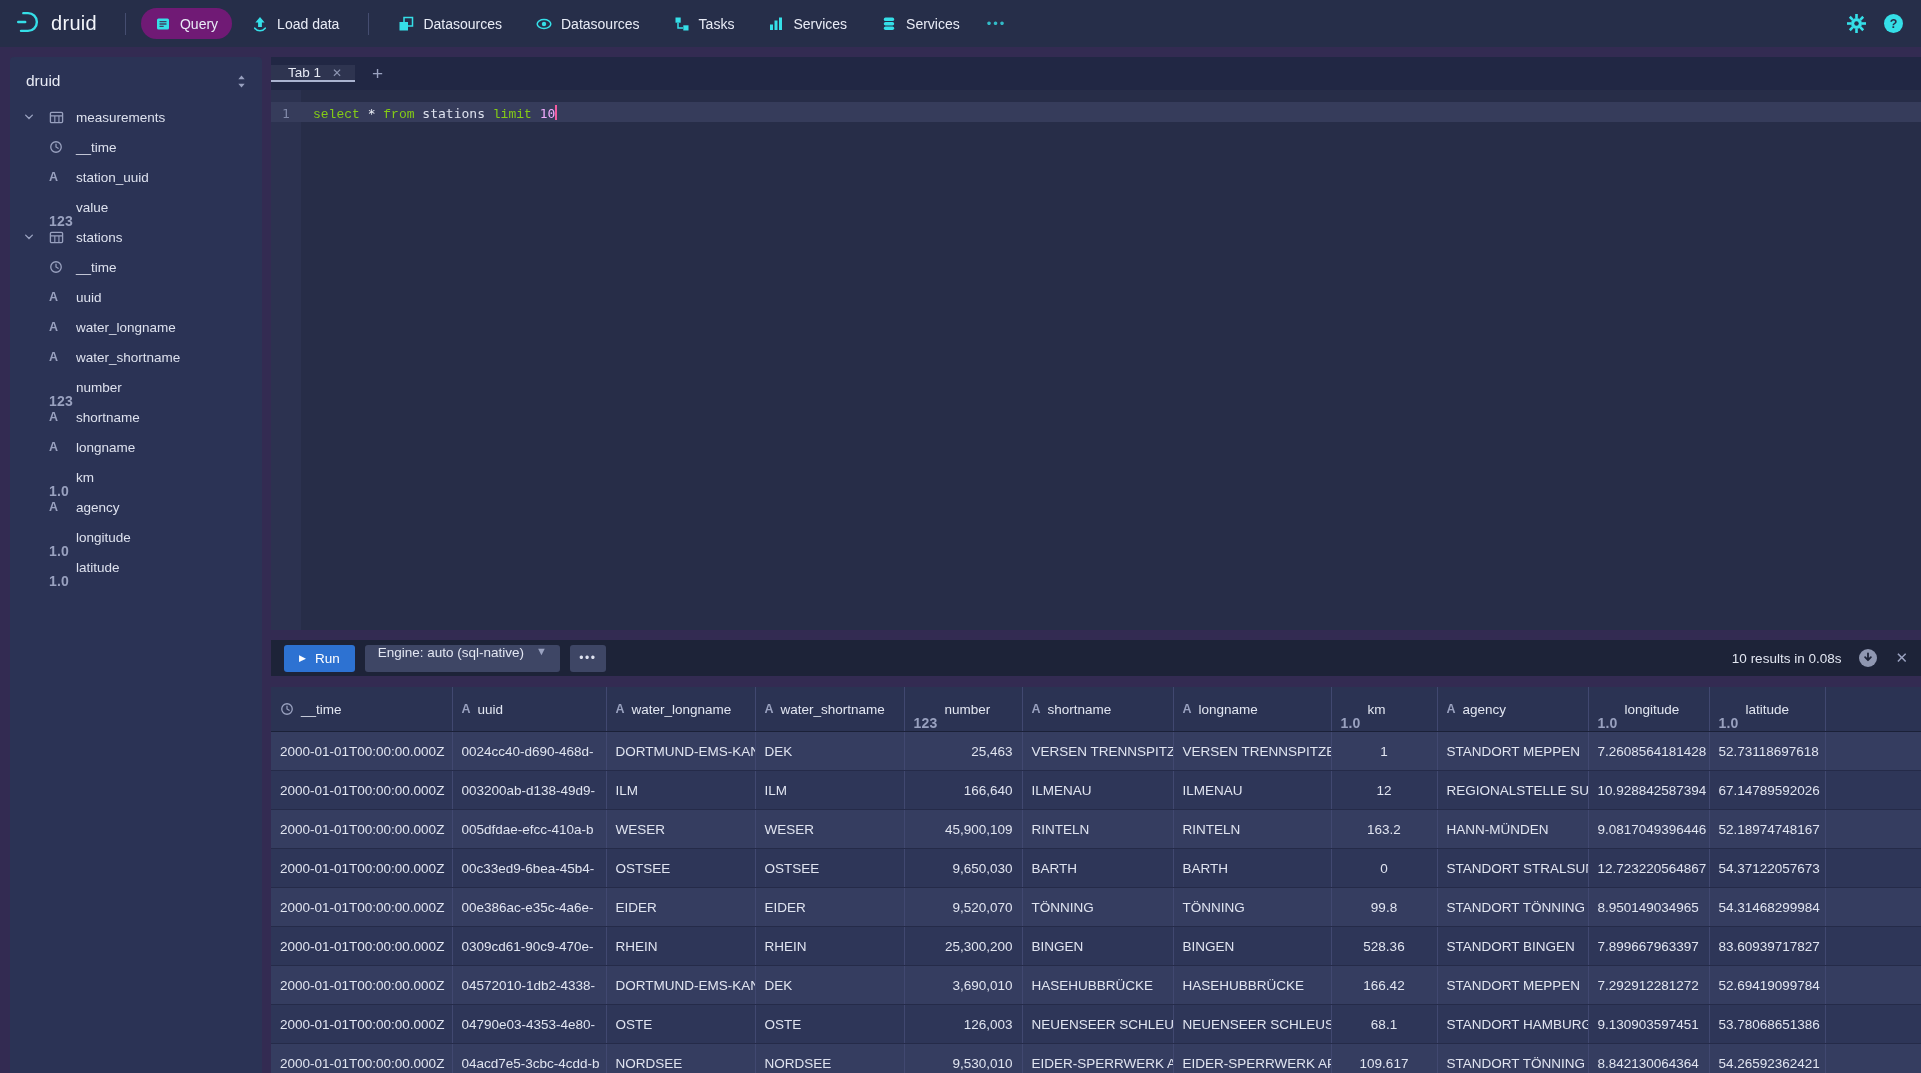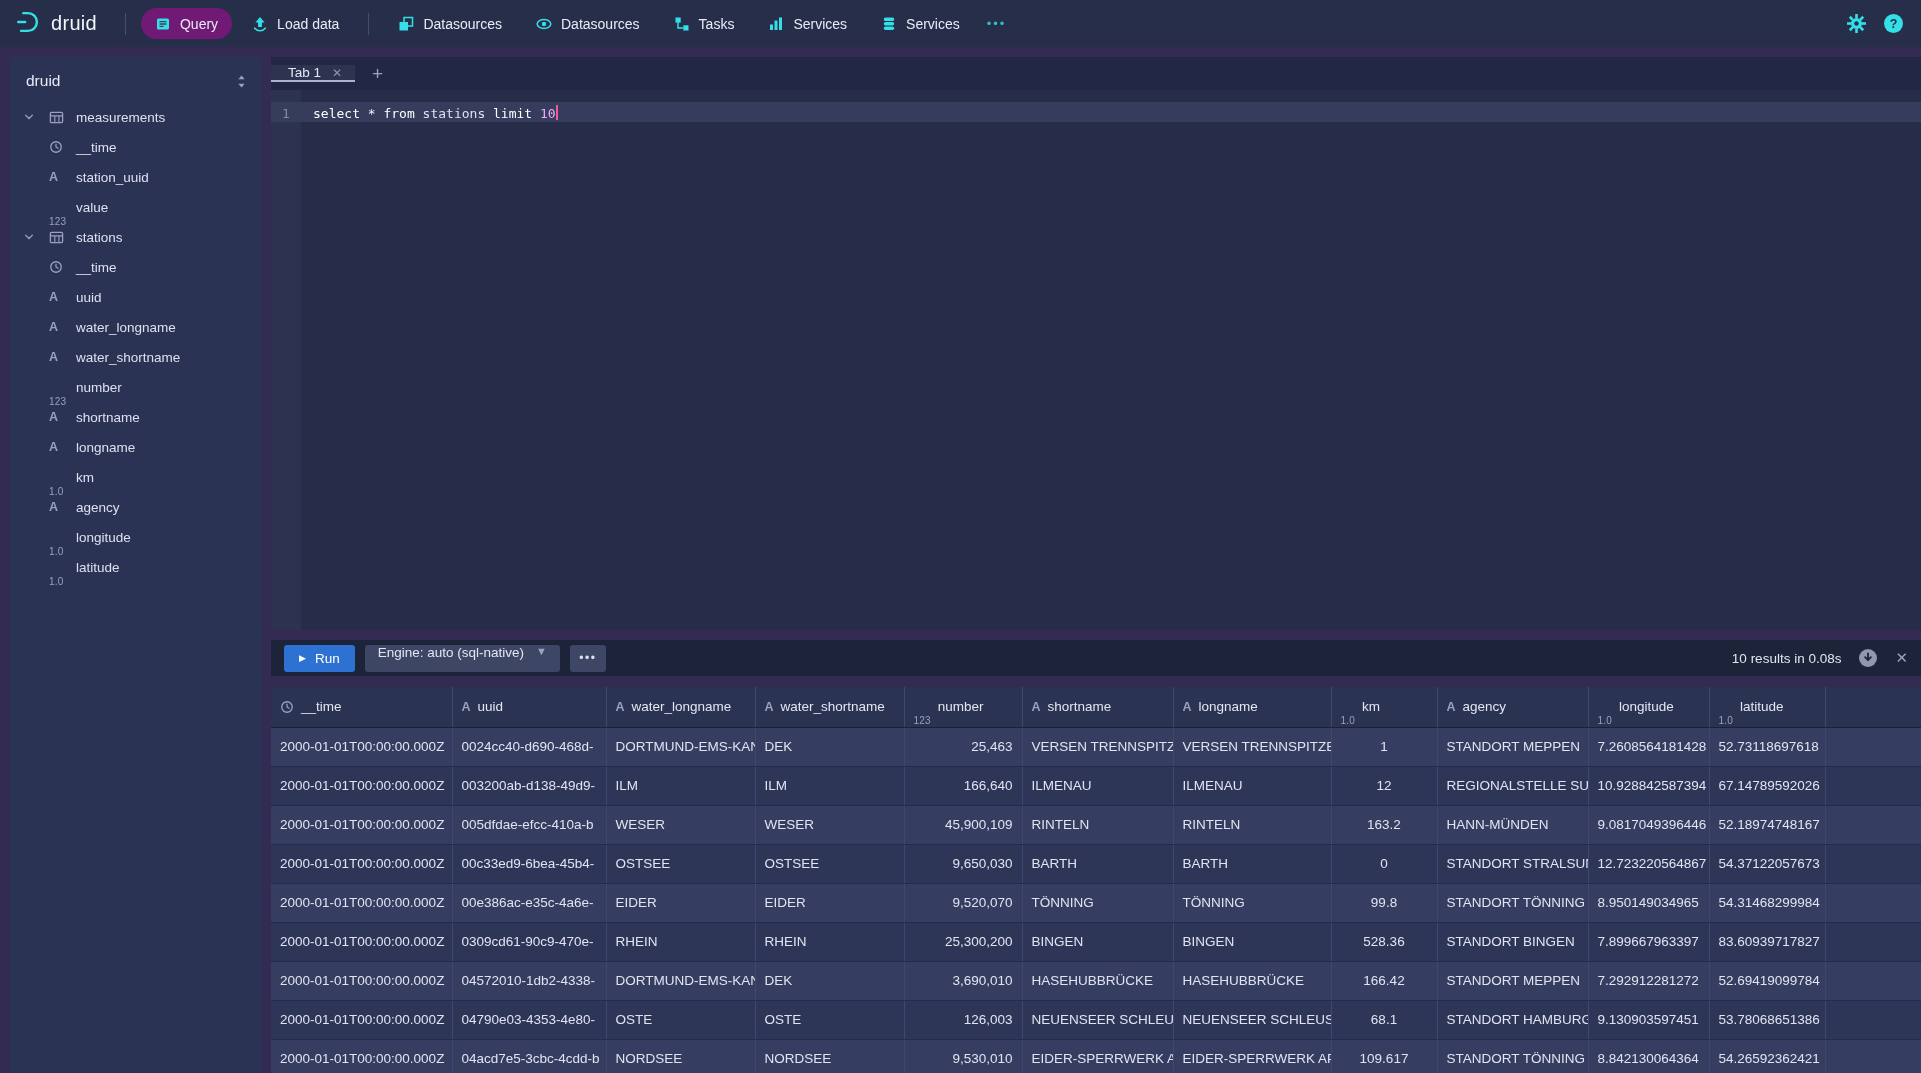--- a/index.html
+++ b/index.html
@@ -27,39 +27,39 @@
 
   
   .sidebar { width:252px; flex:none; background:#2b3355; border-radius:4px 4px 0 0; padding:13px 0 0 0; overflow:hidden; }
   .sidebar-header { display:flex; align-items:center; justify-content:space-between; padding:2px 14px 12px 16px; }
   .sidebar-title { font-size:15.5px; color:#e8ebf5; }
   .sort-icon { cursor:pointer; display:flex; }
   .tree-row { height:30px; display:flex; align-items:center; padding-left:13px; font-size:13.5px; color:#dde1ee; cursor:pointer; }
   .chev-box { width:26px; display:flex; align-items:center; justify-content:flex-start; flex:none; }
   .icon-box { width:27px; display:flex; align-items:center; justify-content:flex-start; flex:none; color:#99a1bf; }
   .glyph-str { font-size:12.5px; font-weight:bold; color:#99a1bf; }
-  .glyph-num { font-size:10px; font-weight:normal; color:#99a1bf; letter-spacing:.2px;margin-top:28px; }
+  .glyph-num { font-size:14px; font-weight:bold; color:#99a1bf; letter-spacing:.2px;margin-top:28px; }
 
   
   .main { flex:1; min-width:0; display:flex; flex-direction:column; }
 
   .tabbar { height:33px; background:#212744; display:flex; align-items:center; flex:none; }
   .tab { display:flex; align-items:center; gap:11px; padding:0 13px 0 17px; background:#2e3450;
          border-bottom:2px solid #a9b2cf; font-size:13.5px; color:#e6e9f4; cursor:pointer; }
   .tab-close { color:#8d95b2; font-size:12px; cursor:pointer; }
   .tab-add { display:flex; align-items:center; padding:0 17px; color:#9aa2c0; font-size:19px; cursor:pointer; }
 
   .editor { flex:1; background:#272d48; position:relative; overflow:hidden; cursor:text; }
   .gutter-strip { position:absolute; left:0; top:0; bottom:0; width:30px; background:#2c3250; }
   .active-line { position:absolute; left:0; right:0; top:12px; height:20px; background:#363c5b; }
   .code-row { position:relative; padding-top:13px; display:flex; height:33px; align-items:center;
               font-family:"DejaVu Sans Mono", monospace; font-size:13px; }
   .line-no { width:30px; text-align:center; color:#8189a8; flex:none; }
   .code { padding-left:12px; white-space:pre; }
-  .tok-keyword { color:#ffffff; }
+  .tok-keyword { color:#84cc16;font-family:Liberation Mono, monospace; }
   .tok-plain { color:#dde1ee; }
   .tok-operator { color:#eef1f8; }
   .tok-number { color:#f0abfc; }
   .cursor { display:inline-block; width:2px; height:15px; background:#f25a9e; vertical-align:-2px; }
 
   .runbar { height:36px; margin-top:10px; background:#1d2338; display:flex; align-items:center; padding:0 13px; gap:10px; flex:none; }
   .runbar button { border:none; font-family:inherit; cursor:pointer; }
   .run-btn { height:27px; background:#2d72d2; color:#fff; border-radius:3px; padding:0 15px;
              display:flex; align-items:center; gap:9px; font-size:13.5px; }
   .play { font-size:9px; }

